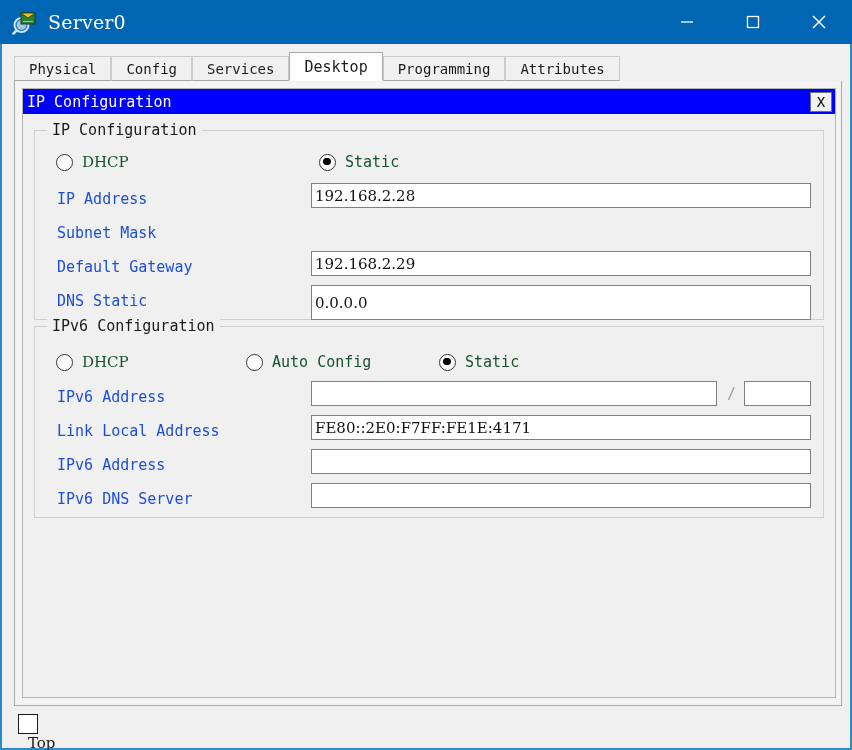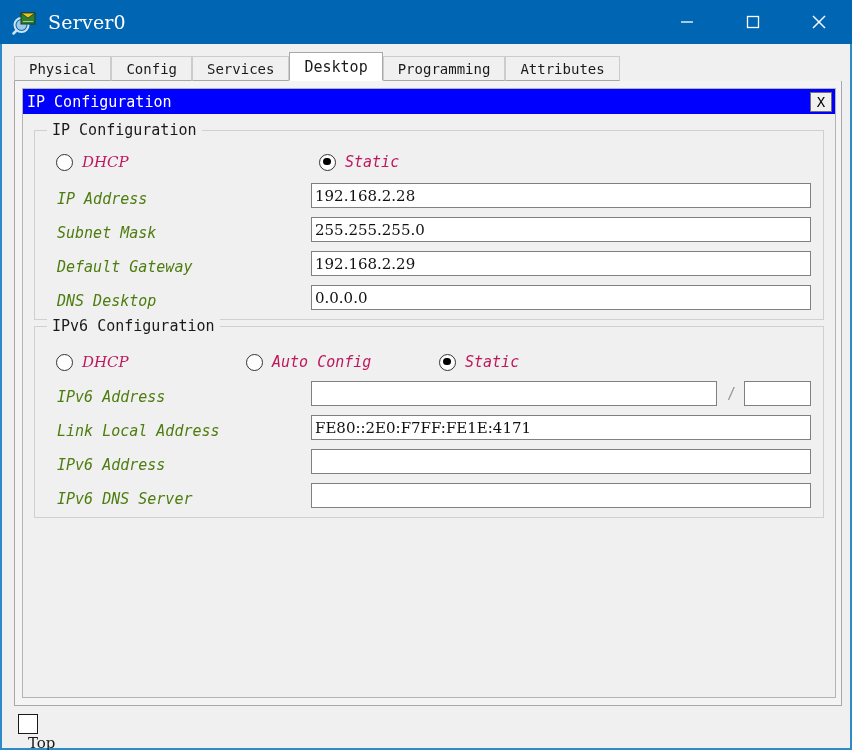--- a/index.html
+++ b/index.html
@@ -194,24 +194,23 @@
   }
 
   #gb-ipv4 { left: 11px; top: 16px; width: 790px; height: 190px; }
   #gb-ipv6 { left: 11px; top: 212px; width: 790px; height: 192px; }
 
   
   .row-label {
     position: absolute;
     font-family: "DejaVu Sans Mono", monospace;
     font-size: 15px;
-    color: #4d7c0f;
+    color: #1d4ed8;
     white-space: nowrap;
     line-height: 20px;
-    font-style: italic;
   }
   .textfield {
     position: absolute;
     background: #ffffff;
     border: 1px solid #808080;
     box-sizing: border-box;
     font-family: "DejaVu Serif", serif;
     font-size: 15px;
     color: #111111;
     padding: 8px 3px;
@@ -243,22 +242,21 @@
     position: absolute;
     left: 3.2px; top: 3.2px;
     width: 7.6px; height: 7.6px;
     border-radius: 50%;
     background: #000000;
   }
   .radio-label {
     margin-left: 9px;
     font-family: "DejaVu Sans Mono", monospace;
     font-size: 15px;
-    color: #be185d;
-    font-style: italic;
+    color: #14532d;
   }
   .radio-label.serif { font-family: "DejaVu Serif", serif; font-size: 15px; }
 
   .slash {
     position: absolute;
     font-family: "DejaVu Sans Mono", monospace;
     font-size: 15px;
     color: #9a9a9a;
   }
 
@@ -366,27 +364,26 @@
             </div>
             <div class="radio" style="left:284px; top:22px;">
               <span class="radio-dot checked"></span>
               <span class="radio-label">Static</span>
             </div>
 
             <div class="row-label" style="left:22px; top:58px;">IP Address</div>
             <div class="textfield" style="left:276px; top:52px; width:500px; height:25px;">192.168.2.28</div>
 
             <div class="row-label" style="left:22px; top:92px;">Subnet Mask</div>
-            <div class="textfield" style="left:276px; top:86px; width:500px; height:25px;">255.255.255.0</div>
 
             <div class="row-label" style="left:22px; top:126px;">Default Gateway</div>
             <div class="textfield" style="left:276px; top:120px; width:500px; height:25px;">192.168.2.29</div>
 
-            <div class="row-label" style="left:22px; top:160px;">DNS Desktop</div>
-            <div class="textfield" style="left:276px; top:154px; width:500px; height:25px;">0.0.0.0</div>
+            <div class="row-label" style="left:22px; top:160px;">DNS Static</div>
+            <div class="textfield" style="left:276px; top:154px; width:500px; height:35px;">0.0.0.0</div>
           </div>
 
           <div class="groupbox" id="gb-ipv6">
             <div class="groupbox-legend">IPv6 Configuration</div>
 
             <div class="radio" style="left:21px; top:26px;">
               <span class="radio-dot"></span>
               <span class="radio-label serif">DHCP</span>
             </div>
             <div class="radio" style="left:211px; top:26px;">

